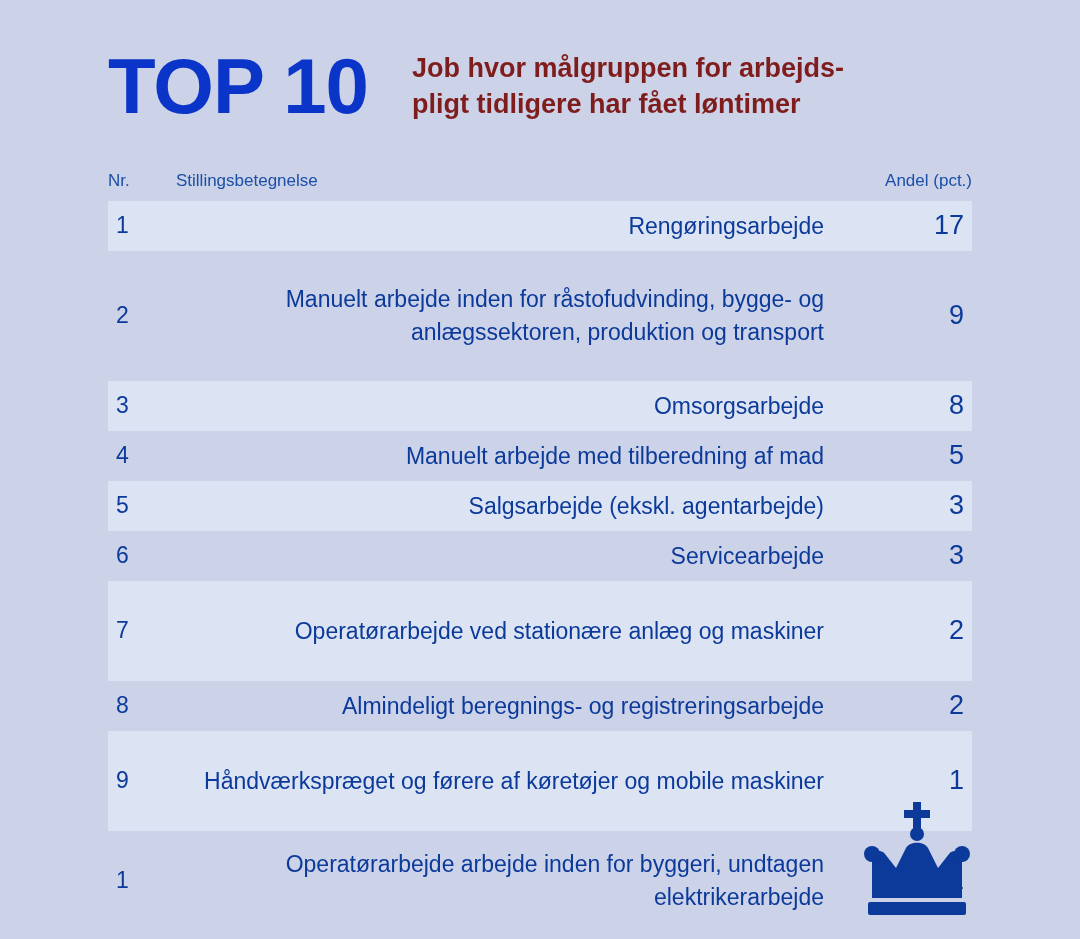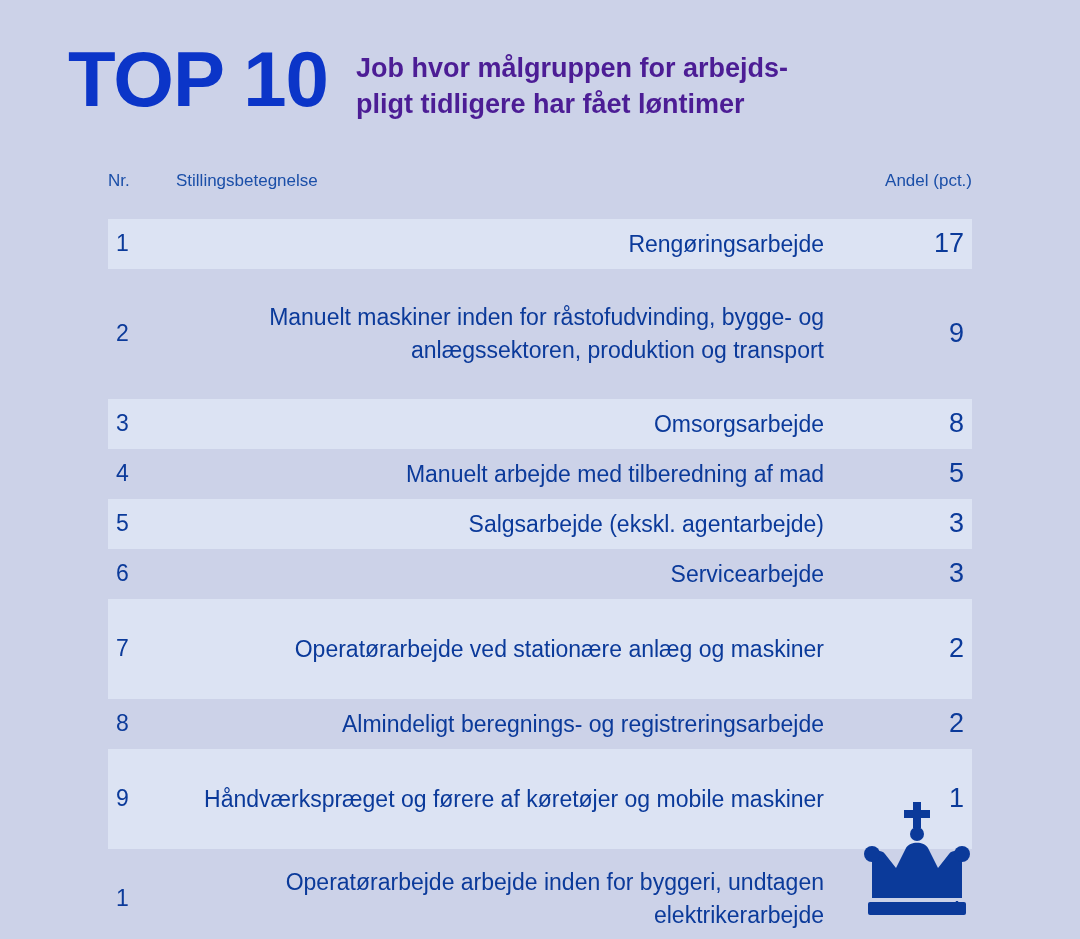--- a/index.html
+++ b/index.html
@@ -18,55 +18,56 @@
   .page {
     position: relative;
     width: 1080px;
     height: 939px;
     box-sizing: border-box;
   }
 
   
   .header {
     display: flex;
-    align-items: center;
-    padding: 36px 0 0 68px;
+    align-items: flex-end;
+    padding: 36px 0 0 108px;
   }
   .top10 {
     font-size: 78px;
     font-weight: bold;
     letter-spacing: -1px;
     line-height: 0.92;
     color: #0b35c8;
     white-space: nowrap;
     margin-right: 28px;
   }
   .header-text {
     padding-top: 14px;
     font-size: 27px;
     font-weight: bold;
     line-height: 1.35;
-    color: #4c1d95;
+    color: #7f1d1d;
     max-width: 520px;
+    margin-left: 16px;
   }
   .header-text .line {
     display: block;
     white-space: nowrap;
   }
 
   
   .table {
     margin: 48px 108px 0 108px;
     width: 864px;
   }
   .thead {
     display: flex;
     font-size: 17px;
     color: #1b4fa8;
-    padding-bottom: 28px;
+    padding-bottom: 10px;
   }
   .th-nr   { width: 68px; }
   .th-job  { flex: 1; }
   .th-pct  { width: 130px; text-align: right; }
 
   .row {
     display: flex;
     align-items: center;
     min-height: 50px;
     font-size: 23px;
@@ -130,21 +131,21 @@
     </div>
 
     <div class="row shaded">
       <div class="c-nr">1</div>
       <div class="c-job">Rengøringsarbejde</div>
       <div class="c-pct">17</div>
     </div>
 
     <div class="row tall3">
       <div class="c-nr">2</div>
-      <div class="c-job">Manuelt maskiner inden for råstofudvinding, bygge- og anlægssektoren, produktion og transport</div>
+      <div class="c-job">Manuelt arbejde inden for råstofudvinding, bygge- og anlægssektoren, produktion og transport</div>
       <div class="c-pct">9</div>
     </div>
 
     <div class="row shaded">
       <div class="c-nr">3</div>
       <div class="c-job">Omsorgsarbejde</div>
       <div class="c-pct">8</div>
     </div>
 
     <div class="row">

